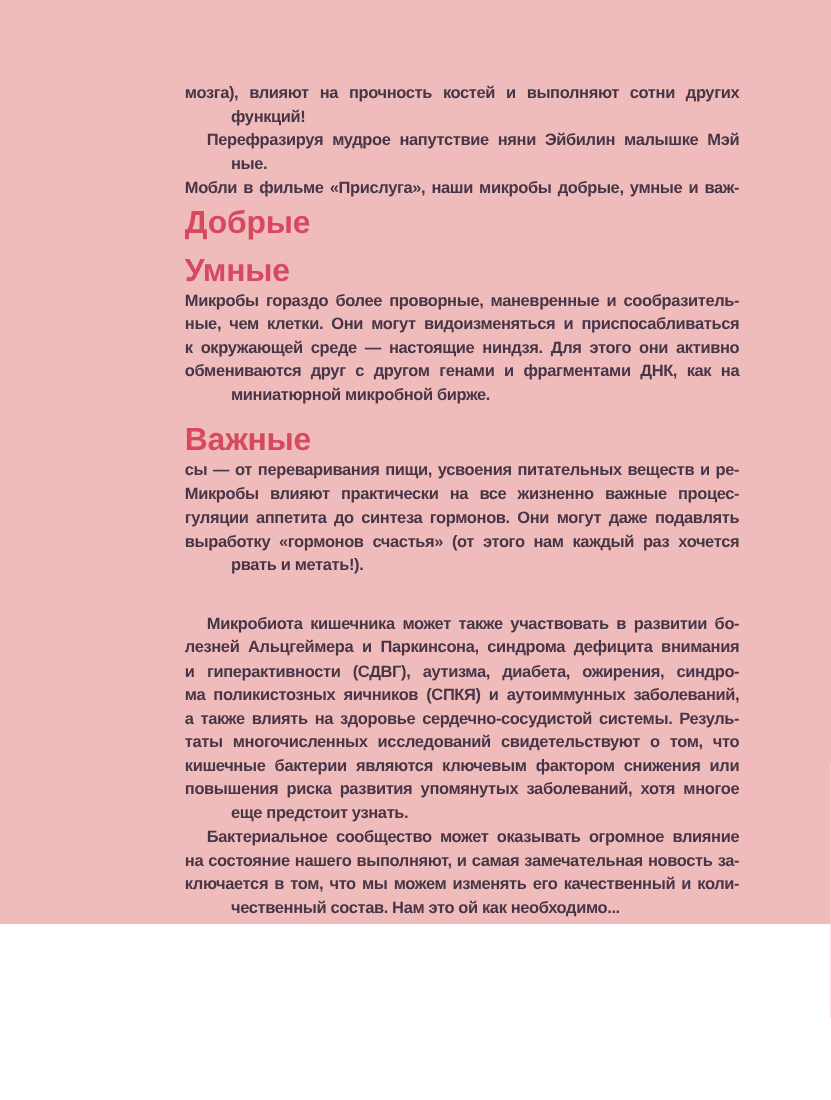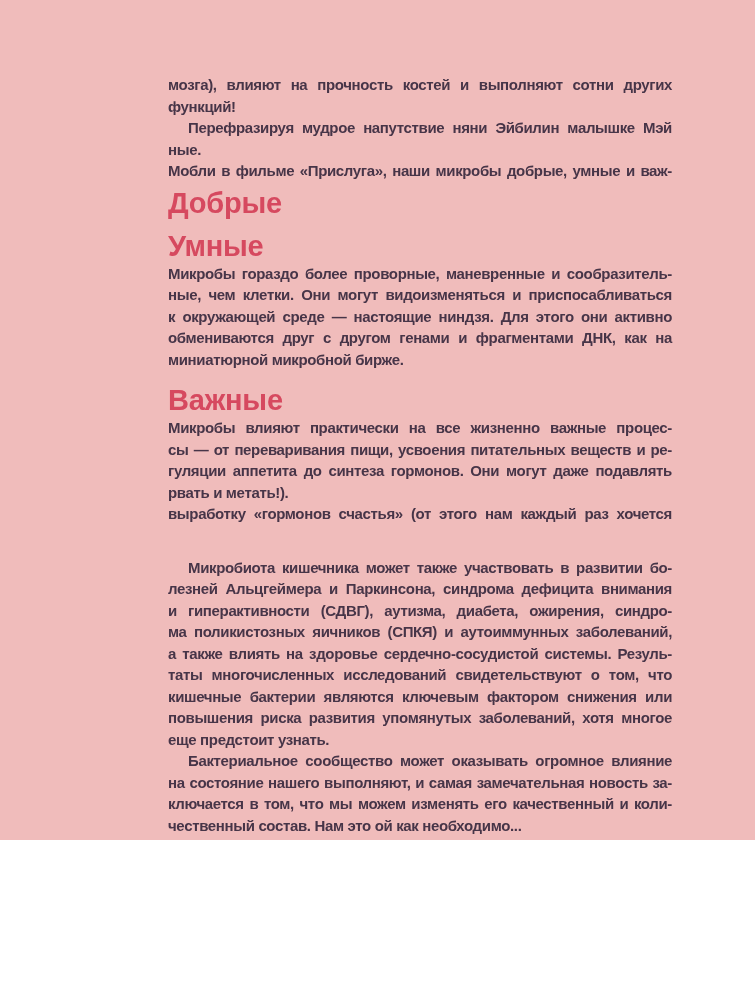--- a/index.html
+++ b/index.html
@@ -27,20 +27,21 @@
   }
   .para { margin: 0; }
   .para.gap-before { margin-top: 32px; }
   .para .line {
     text-align: justify;
     text-align-last: justify;
     white-space: normal;
   }
   .para .line.last {
     text-align-last: left;
+    margin-left: 42px;
   }
   .para.indent .line:first-child {
     text-indent: 20px;
   }
   .heading {
     color: var(--accent, #d6495f);
     font-size: 29px;
     line-height: 26px;
     font-weight: 700;
     letter-spacing: -0.2px;
@@ -83,25 +84,25 @@
       <div class="heading">Умные</div>
       <div class="para">
         <div class="line">Микробы гораздо более проворные, маневренные и сообразитель-</div>
         <div class="line">ные, чем клетки. Они могут видоизменяться и приспосабливаться</div>
         <div class="line">к окружающей среде — настоящие ниндзя. Для этого они активно</div>
         <div class="line">обмениваются друг с другом генами и фрагментами ДНК, как на</div>
         <div class="line last">миниатюрной микробной бирже.</div>
       </div>
       <div class="heading">Важные</div>
       <div class="para">
+        <div class="line">сы — от переваривания пищи, усвоения питательных веществ и ре-</div>
         <div class="line">Микробы влияют практически на все жизненно важные процес-</div>
-        <div class="line">сы — от переваривания пищи, усвоения питательных веществ и ре-</div>
         <div class="line">гуляции аппетита до синтеза гормонов. Они могут даже подавлять</div>
+        <div class="line">выработку «гормонов счастья» (от этого нам каждый раз хочется</div>
         <div class="line last">рвать и метать!).</div>
-        <div class="line">выработку «гормонов счастья» (от этого нам каждый раз хочется</div>
       </div>
       <div class="para indent gap-before">
         <div class="line">Микробиота кишечника может также участвовать в развитии бо-</div>
         <div class="line">лезней Альцгеймера и Паркинсона, синдрома дефицита внимания</div>
         <div class="line">и гиперактивности (СДВГ), аутизма, диабета, ожирения, синдро-</div>
         <div class="line">ма поликистозных яичников (СПКЯ) и аутоиммунных заболеваний,</div>
         <div class="line">а также влиять на здоровье сердечно-сосудистой системы. Резуль-</div>
         <div class="line">таты многочисленных исследований свидетельствуют о том, что</div>
         <div class="line">кишечные бактерии являются ключевым фактором снижения или</div>
         <div class="line">повышения риска развития упомянутых заболеваний, хотя многое</div>

